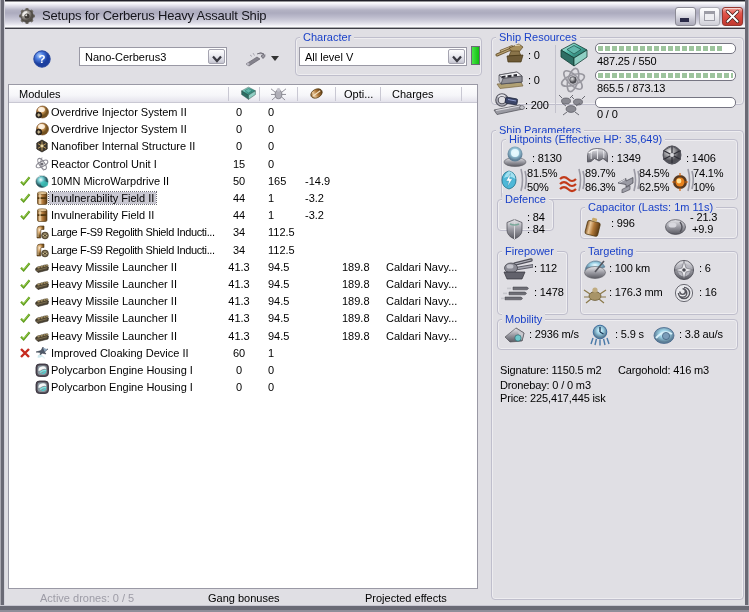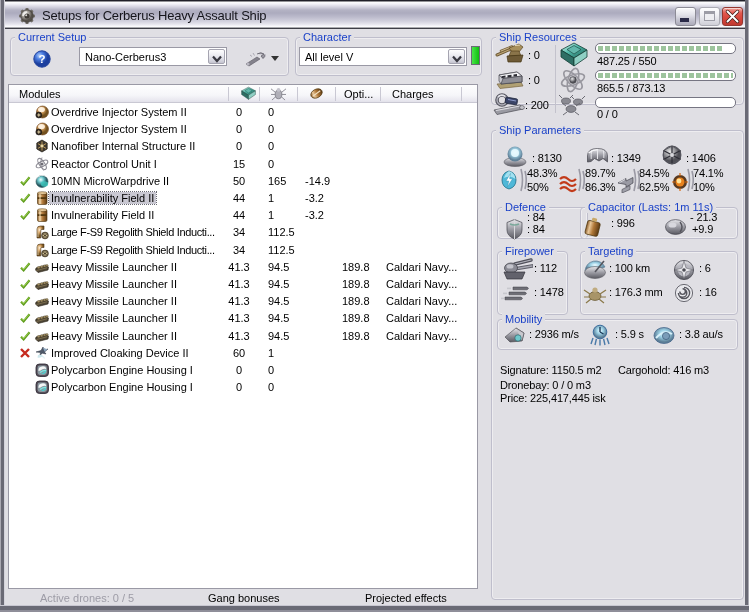--- a/index.html
+++ b/index.html
@@ -407,23 +407,20 @@
     </div>
   <div id="btnClose" class="wbtn">
     <svg width="19" height="17" viewBox="0 0 19 17">
         <path d="M4.5 3.5 L14.5 13.5 M14.5 3.5 L4.5 13.5" stroke="#43201c" stroke-width="3.4" stroke-linecap="round"></path>
         <path d="M4.5 3.5 L14.5 13.5 M14.5 3.5 L4.5 13.5" stroke="#ffffff" stroke-width="1.9" stroke-linecap="round"></path>
       </svg>
   </div>
 </div>
 <div id="client">
 
-  <div class="gb" style="left:6px;top:8px;width:279px;height:39px">
-      <span class="cap">Current Setup</span>
-    </div>
   <svg class="abs" style="left:29px;top:21px" width="18" height="18" viewBox="0 0 18 18">
     <defs>
         <radialGradient id="hq" cx="35%" cy="30%">
           <stop offset="0" stop-color="#BAD4FA"></stop>
           <stop offset="45%" stop-color="#4D7FE2"></stop>
           <stop offset="100%" stop-color="#1C3F9E"></stop>
         </radialGradient>
       </defs>
     <circle cx="9" cy="9" r="8.2" fill="url(#hq)" stroke="#24449E"></circle>
     <text x="9" y="13.2" text-anchor="middle" font-size="11.5" font-weight="bold" fill="#fff" font-family="Liberation Sans">?</text>
@@ -705,32 +702,35 @@
     </div>
   </div>
 
   <span class="blab" style="left:36px;top:563px;color:#9D9CA6">Active drones: 0 / 5</span>
   <span class="blab" style="left:204px;top:563px">Gang bonuses</span>
   <span class="blab" style="left:361px;top:563px">Projected effects</span>
 
   <div class="gb" style="left:487px;top:101px;width:253px;height:470px">
       <span class="cap">Ship Parameters</span>
     </div>
+  <div class="gb" style="left:497px;top:110px;width:237px;height:61px">
+      <span class="cap">Hitpoints (Effective HP: 35,649)</span>
+    </div>
   <span class="ptxt p12" style="left:528px;top:123px">: 8130</span>
   <span class="ptxt p12" style="left:607px;top:123px">: 1349</span>
   <span class="ptxt p12" style="left:682px;top:123px">: 1406</span>
-  <span class="ptxt p12" style="left:523px;top:138px">48.3%</span>
+  <span class="ptxt p12" style="left:523px;top:138px">81.5%</span>
   <span class="ptxt p12" style="left:523px;top:152px">50%</span>
   <span class="ptxt p12" style="left:581px;top:138px">89.7%</span>
   <span class="ptxt p12" style="left:581px;top:152px">86.3%</span>
   <span class="ptxt p12" style="left:635px;top:138px">84.5%</span>
   <span class="ptxt p12" style="left:635px;top:152px">62.5%</span>
   <span class="ptxt p12" style="left:689px;top:138px">74.1%</span>
   <span class="ptxt p12" style="left:689px;top:152px">10%</span>
-  <div class="gb" style="left:493px;top:178px;width:91px;height:32px">
+  <div class="gb" style="left:493px;top:170px;width:57px;height:32px">
       <span class="cap">Defence</span>
     </div>
   <span class="ptxt p12" style="left:523px;top:182px">: 84</span>
   <span class="ptxt p12" style="left:523px;top:194px">: 84</span>
   <div class="gb" style="left:576px;top:178px;width:158px;height:32px">
       <span class="cap">Capacitor (Lasts: 1m 11s)</span>
     </div>
   <span class="ptxt p12" style="left:607px;top:188px">: 996</span>
   <span class="ptxt p12" style="left:686px;top:182px">- 21.3</span>
   <span class="ptxt p12" style="left:688px;top:194px">+9.9</span>

